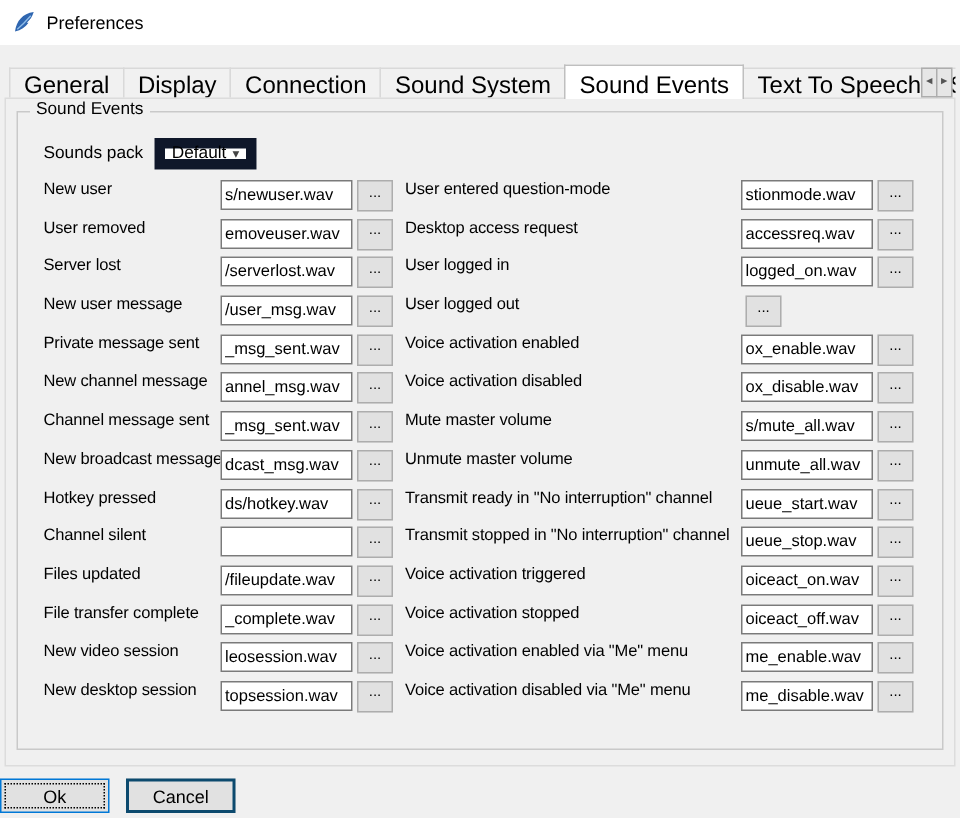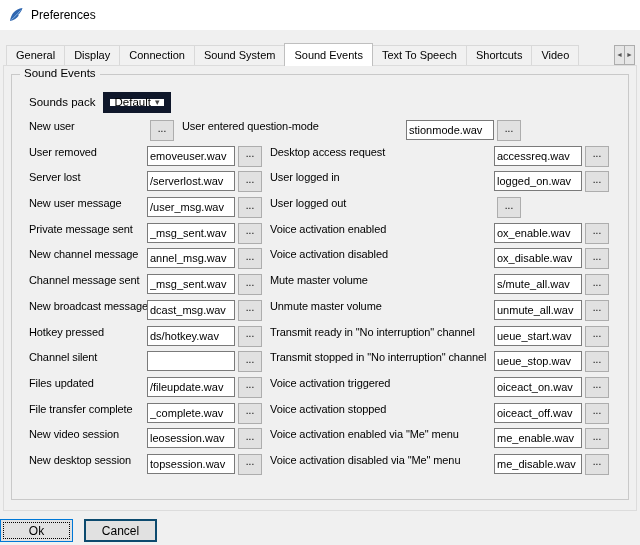--- a/index.html
+++ b/index.html
@@ -16,21 +16,21 @@
     display:flex; align-items:center; padding-left:8px;
     border-bottom:1px solid #ffffff;
   }
   .titlebar .app-title { font-size:12px; margin-left:7px; }
   
   .dialog { padding-top:12px; position:relative; }
   .tabwrap { margin:0 3px; position:relative; }
   .tabbar { display:flex; align-items:flex-end; height:24px; overflow:hidden; padding-left:3px; position:relative; }
   .tab {
     flex:none; white-space:nowrap;
-    font-size:11px; padding:3px 9px 4px 9px; height:21px;
+    font-size:16px; padding:3px 9px 4px 9px; height:21px;
     background:#f1f1f1; border:1px solid #d9d9d9; border-bottom:none;
     margin-right:-1px; cursor:default;text-align:right;
   }
   .tab.active {
     background:#ffffff; height:24px; padding-top:5px;
     border-color:#bfbfbf; position:relative; z-index:3; margin-bottom:-1px;
   }
   .tabscroll { position:absolute; right:2px; bottom:1px; display:flex; z-index:4; }
   .tabscroll .scrollbtn {
     width:11px; height:20px; font-size:7px; line-height:18px; text-align:center;
@@ -130,20 +130,21 @@
           <div class="sp-row">
             <span class="sp-label">Sounds pack</span>
             <div class="combo">
               <span>Default</span>
               <span class="arrow">▾</span>
             </div>
           </div>
 
           <div class="row">
             <span class="lbl llbl">New user</span>
+            <input class="field" value="s/newuser.wav" style="">
             <button class="browse">...</button>
             <span class="lbl rlbl">User entered question-mode</span>
             <input class="field" value="stionmode.wav" style="">
             <button class="browse">...</button>
           </div>
 
           <div class="row">
             <span class="lbl llbl">User removed</span>
             <input class="field" value="emoveuser.wav" style="">
             <button class="browse">...</button>

